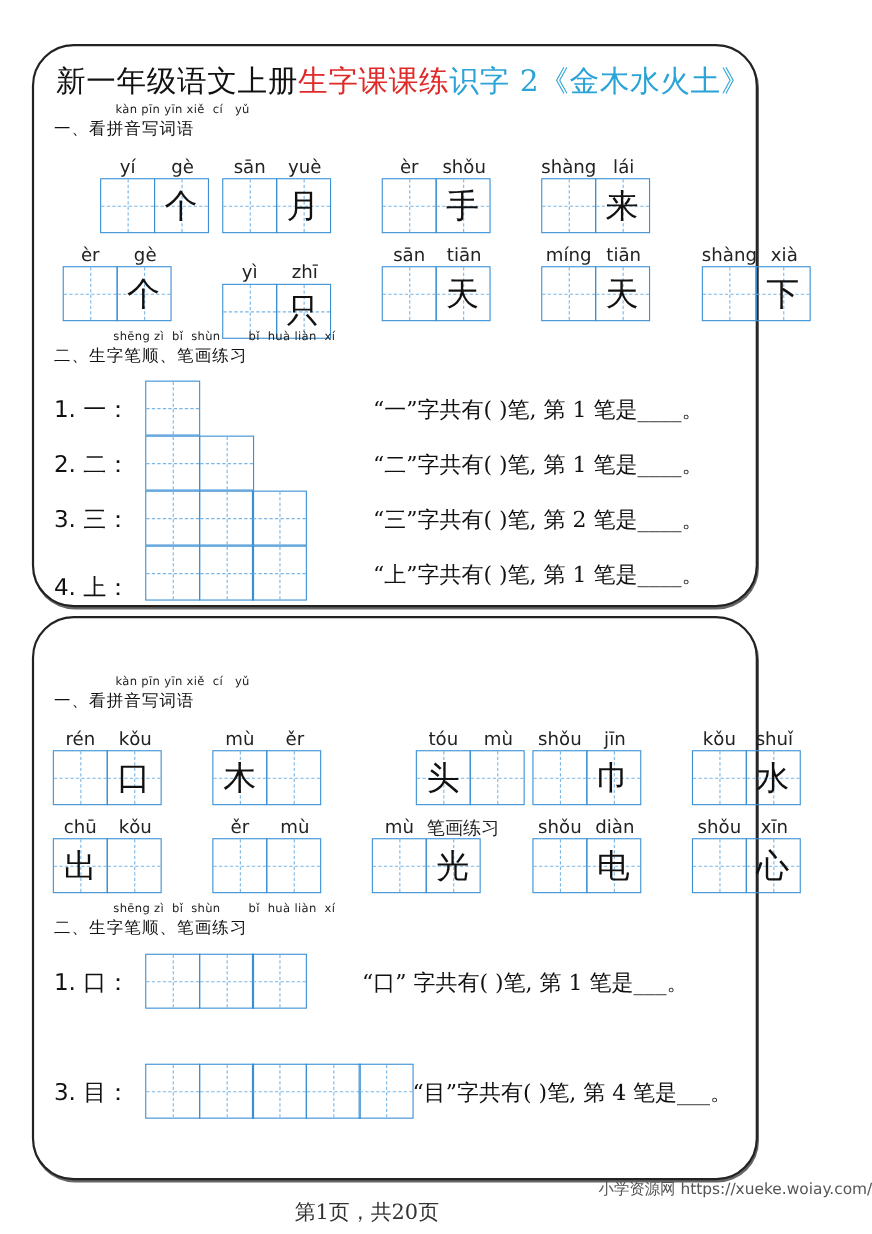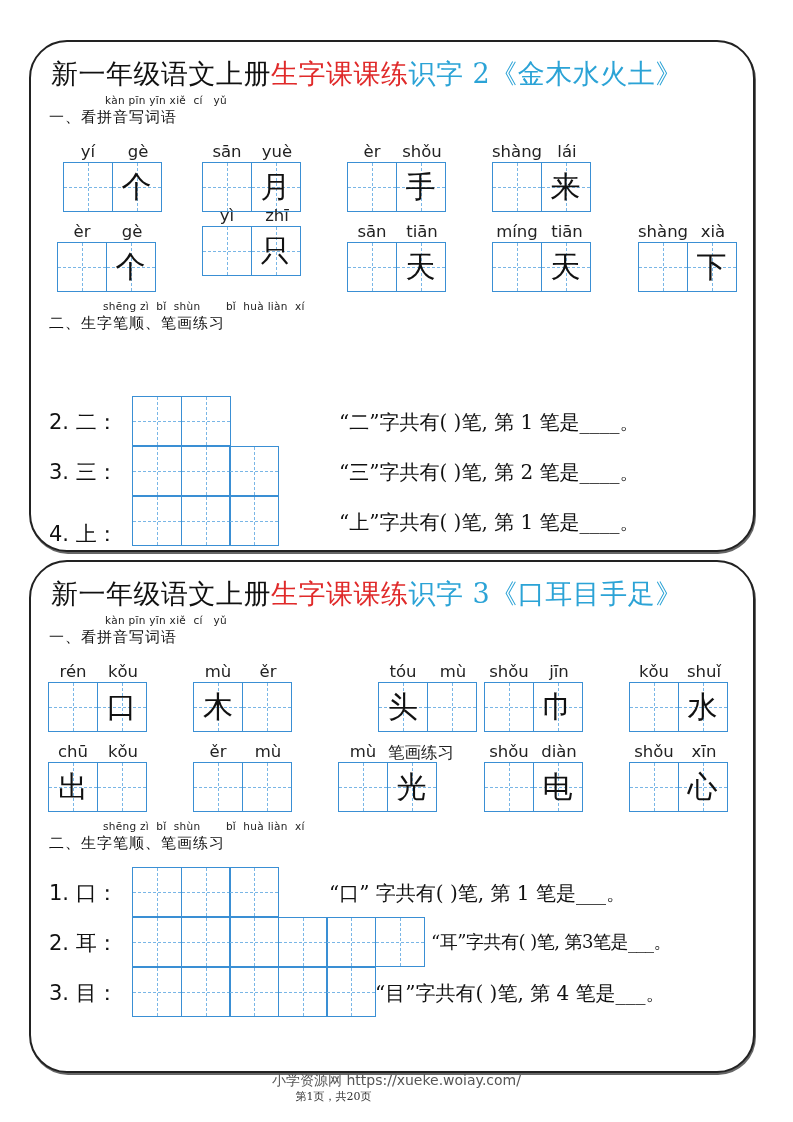--- a/index.html
+++ b/index.html
@@ -1,18 +1,18 @@
 <!DOCTYPE html>
 <html><head>
 <meta charset="utf-8">
 <style>
   html, body { margin:0; padding:0; background:#ffffff; }
   body { width:793px; height:1122px; position:relative; overflow:hidden;
          font-family:"DejaVu Serif", serif; color:#1a1a1a; }
-  .card { position:absolute; left:29px; width:726px; border:2px solid #222;
+  .card { position:absolute; left:29px; width:660px; border:2px solid #222;
           border-radius:38px; box-sizing:border-box; background:#fff;
           box-shadow: 1px 2px 0 #666; }
   .card1 { top:40px; height:512px; }
   .card2 { top:560px; height:513px; }
   .title { position:absolute; left:20px; top:14px; font-size:27px; white-space:nowrap;
            font-family:"DejaVu Serif", serif; letter-spacing:0.5px; }
   .title .t-black { color:#111; }
   .title .t-red { color:#e02a2a; }
   .title .t-blue { color:#2ba3d6; }
   .sec-py { position:absolute; font-size:10.5px; font-family:"DejaVu Sans", sans-serif;
@@ -31,36 +31,36 @@
                  border-top:1px dashed #79b6e6; }
   .cell .ch { position:absolute; left:0; right:0; top:0; bottom:0; display:flex;
               align-items:center; justify-content:center; font-size:30px; z-index:2;
               font-family:"DejaVu Serif", serif; color:#111; }
   .stroke-row { position:absolute; left:0; width:100%; height:50px; }
   .stroke-label { position:absolute; font-family:"DejaVu Sans", sans-serif; font-size:21px; color:#111;
                   white-space:nowrap; top:12px; }
   .stroke-grid { position:absolute; display:flex; top:0; }
   .stroke-q { position:absolute; font-size:20px; white-space:nowrap; top:13px; color:#111;
               font-family:"DejaVu Serif", serif; }
-  .footer1 { position:absolute; top:1072px; left:0; width:793px; text-align:center;
+  .footer1 { position:absolute; top:1072px; left:0; width:793px; text-align:right;
              font-family:"DejaVu Sans", sans-serif; font-size:14px; color:#555; }
   .footer2 { position:absolute; top:1089px; left:0; width:667px; text-align:center;
-             font-family:"DejaVu Serif", serif; font-size:11px; color:#333; }
+             font-family:"DejaVu Serif", serif; font-size:19px; color:#333; }
 </style>
 </head>
 <body>
 
 <div class="card card1">
   <div class="title">
     <span class="t-black">新一年级语文上册</span><span class="t-red">生字课课练</span><span class="t-blue">识字 2《金木水火土》</span>
   </div>
   <div class="sec-py" style="left:74px;top:52px;">kàn pīn yīn xiě  cí   yǔ</div>
   <div class="sec-title" style="left:18px;top:66px;">一、看拼音写词语</div>
 
-  <div class="word" style="left:12px;top:100px;padding-left:20px;">
+  <div class="word" style="left:40px;top:100px;padding-left:20px;">
     <div class="py">
         <span>yí</span>
         <span>gè</span>
       </div>
     <div class="grid">
         <div class="cell">
           <span class="ch"></span>
         </div>
         <div class="cell">
           <span class="ch">个</span>
@@ -117,21 +117,21 @@
       </div>
     <div class="grid">
         <div class="cell">
           <span class="ch"></span>
         </div>
         <div class="cell">
           <span class="ch">个</span>
         </div>
       </div>
   </div>
-  <div class="word" style="left:171px;top:164px;">
+  <div class="word" style="left:171px;top:196px;">
     <div class="py">
         <span>yì</span>
         <span>zhī</span>
       </div>
     <div class="grid">
         <div class="cell">
           <span class="ch"></span>
         </div>
         <div class="cell">
           <span class="ch">只</span>
@@ -177,20 +177,27 @@
         </div>
         <div class="cell">
           <span class="ch">下</span>
         </div>
       </div>
   </div>
 
   <div class="sec-py" style="left:72px;top:258px;">shēng zì  bǐ  shùn       bǐ  huà liàn  xí</div>
   <div class="sec-title" style="left:18px;top:272px;">二、生字笔顺、笔画练习</div>
 
+  <div class="stroke-row" style="top:304px;">
+    <span class="stroke-label" style="left:18px;">1. 一：</span>
+    <div class="stroke-grid" style="left:101px;">
+      <div class="cell"></div>
+    </div>
+    <span class="stroke-q" style="left:308px;">“一”字共有(   )笔, 第 1 笔是____。</span>
+  </div>
   <div class="stroke-row" style="top:354px;">
     <span class="stroke-label" style="left:18px;">2. 二：</span>
     <div class="stroke-grid" style="left:101px;">
       <div class="cell"></div>
         <div class="cell"></div>
     </div>
     <span class="stroke-q" style="left:308px;">“二”字共有(   )笔, 第 1 笔是____。</span>
   </div>
   <div class="stroke-row" style="top:404px;">
     <span class="stroke-label" style="left:18px;">3. 三：</span>
@@ -206,23 +213,20 @@
     <div class="stroke-grid" style="left:101px;">
       <div class="cell"></div>
         <div class="cell"></div>
         <div class="cell"></div>
     </div>
     <span class="stroke-q" style="left:308px;">“上”字共有(   )笔, 第 1 笔是____。</span>
   </div>
 </div>
 
 <div class="card card2">
-  <div class="title">
-    <span class="t-black">新一年级语文上册</span><span class="t-red">生字课课练</span><span class="t-blue">识字 3《口耳目手足》</span>
-  </div>
   <div class="sec-py" style="left:74px;top:52px;">kàn pīn yīn xiě  cí   yǔ</div>
   <div class="sec-title" style="left:18px;top:66px;">一、看拼音写词语</div>
 
   <div class="word" style="left:17px;top:100px;">
     <div class="py">
         <span>rén</span>
         <span>kǒu</span>
       </div>
     <div class="grid">
         <div class="cell">
@@ -365,32 +369,20 @@
 
   <div class="stroke-row" style="top:305px;">
     <span class="stroke-label" style="left:18px;">1. 口：</span>
     <div class="stroke-grid" style="left:101px;">
       <div class="cell"></div>
         <div class="cell"></div>
         <div class="cell"></div>
     </div>
     <span class="stroke-q" style="left:298px;">“口” 字共有(   )笔, 第 1 笔是___。</span>
   </div>
-  <div class="stroke-row" style="top:355px;">
-    <span class="stroke-label" style="left:18px;">2. 耳：</span>
-    <div class="stroke-grid" style="left:101px;">
-      <div class="cell"></div>
-        <div class="cell"></div>
-        <div class="cell"></div>
-        <div class="cell"></div>
-        <div class="cell"></div>
-        <div class="cell"></div>
-    </div>
-    <span class="stroke-q" style="left:400px;font-size:18px;letter-spacing:-0.5px;">“耳”字共有(   )笔, 第3笔是___。</span>
-  </div>
   <div class="stroke-row" style="top:405px;">
     <span class="stroke-label" style="left:18px;">3. 目：</span>
     <div class="stroke-grid" style="left:101px;">
       <div class="cell"></div>
         <div class="cell"></div>
         <div class="cell"></div>
         <div class="cell"></div>
         <div class="cell"></div>
     </div>
     <span class="stroke-q" style="left:344px;">“目”字共有( )笔, 第 4 笔是___。</span>

